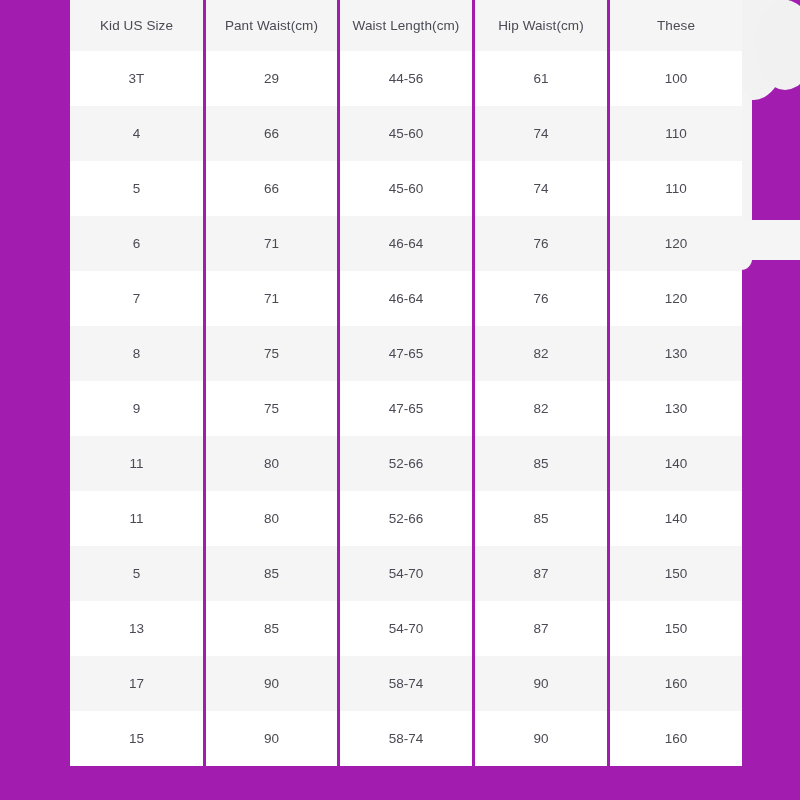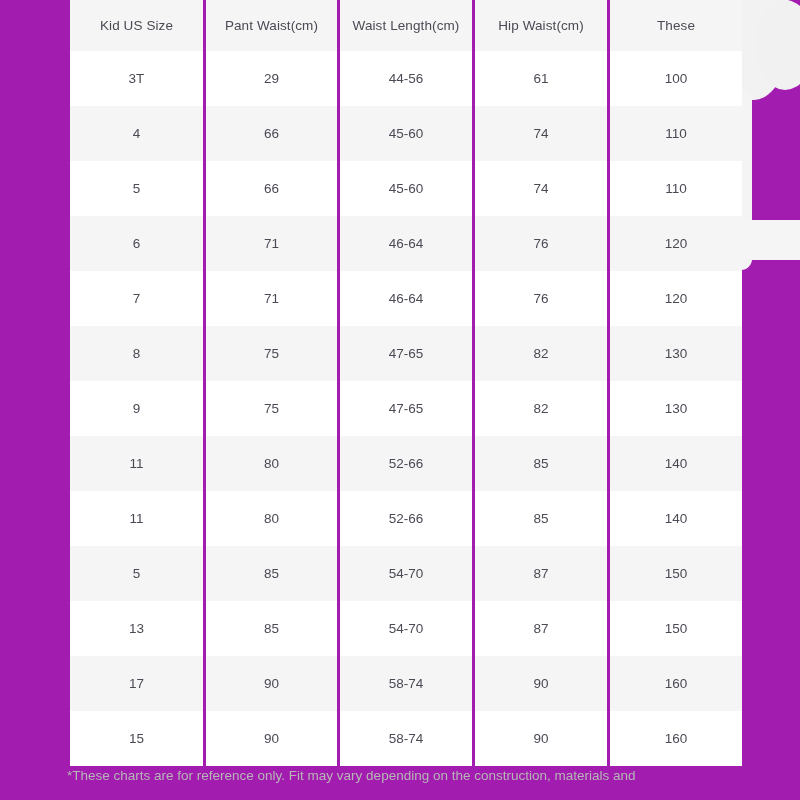--- a/index.html
+++ b/index.html
@@ -220,15 +220,14 @@
         <tr>
           <td>15</td>
           <td>90</td>
           <td>58-74</td>
           <td>90</td>
           <td>160</td>
         </tr>
       </tbody>
   </table>
 
-  <div id="footnote">*These charts are for reference only. Fit may vary depending on the construction, materials and</div>
 
 </div>
 
 </body></html>

